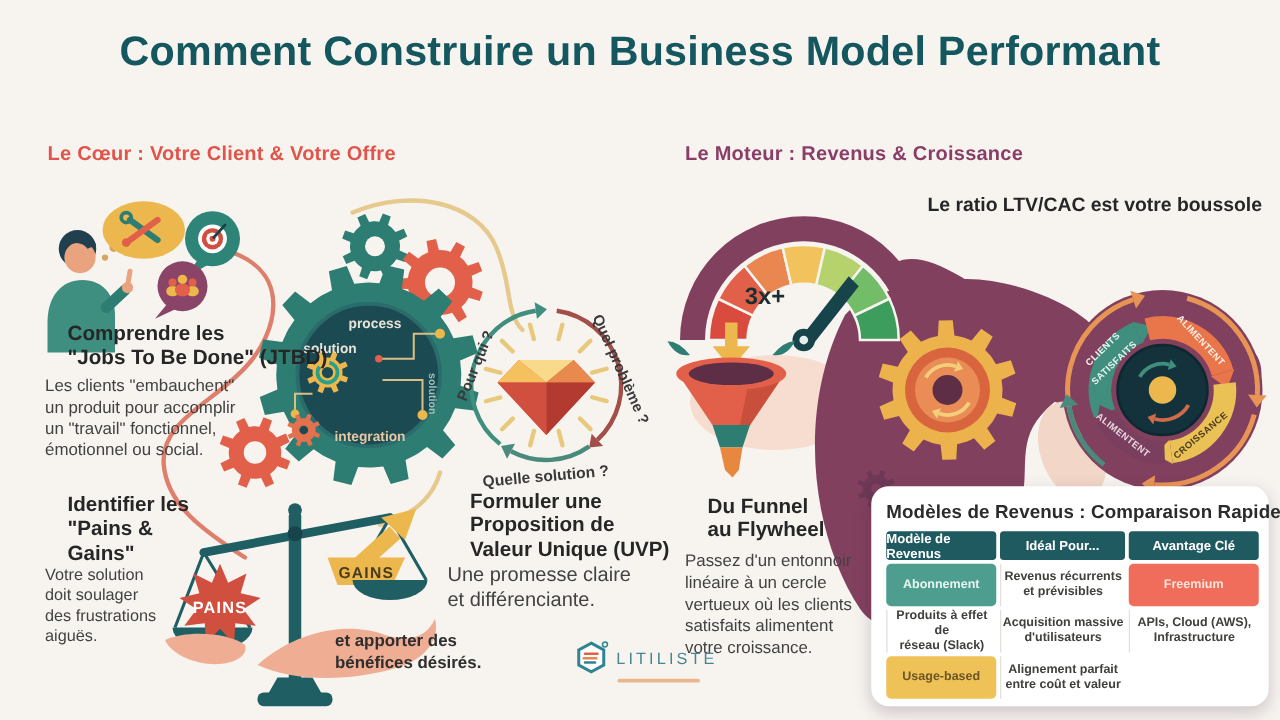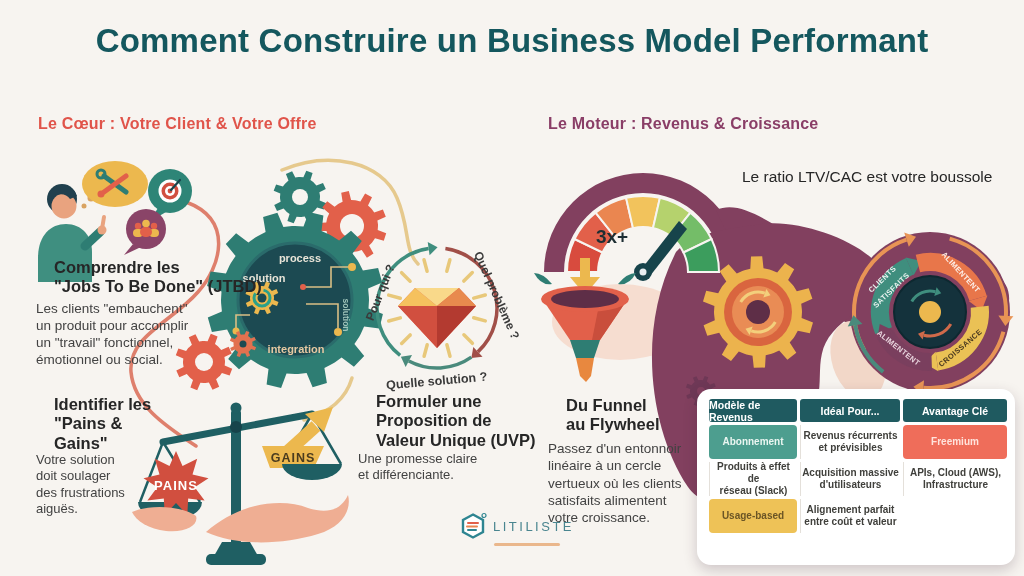--- a/index.html
+++ b/index.html
@@ -14,22 +14,22 @@
   #hdr-left{left:38px;top:115px;color:#e0544a;}
   #hdr-right{left:521px;top:115px;color:#8a3e67;margin-left:27px;}
   .blk-h{font-size:16.5px;line-height:1.18;font-weight:700;color:#262626;margin-left:18px;}
   .blk-b{font-size:13px;line-height:1.25;font-weight:400;color:#424242;}
   #jtbd-h{left:36px;top:258px;}
   #jtbd-b{left:36px;top:301px;font-size:13.5px;}
   #pg-h{left:36px;top:395px;}
   #pg-b{left:36px;top:452px;}
   #caption{left:268px;top:505px;font-size:13.5px;font-weight:700;color:#2e2e2e;line-height:1.25;}
   #uvp-h{left:358px;top:392px;}
-  #uvp-b{left:358px;top:451px;font-size:13px;}
-  #ltv-h{left:742px;top:168px;font-size:15.5px;font-weight:400;color:#262626;}
+  #uvp-b{left:358px;top:451px;font-size:16px;}
+  #ltv-h{left:742px;top:156px;font-size:15.5px;font-weight:700;color:#262626;}
   #ltv-b{left:742px;top:178px;font-size:12.5px;line-height:1.28;}
   #fun-h{left:548px;top:396px;}
   #fun-b{left:548px;top:440px;font-size:13.5px;line-height:1.28;}
   
   #rev-card{
     position:absolute;left:697px;top:389px;width:318px;height:176px;z-index:4;
     background:#ffffff;border-radius:14px;box-shadow:0 5px 14px rgba(60,30,50,.22);
     padding:10px 12px;box-sizing:border-box;
   }
   #rev-title{font-size:15px;font-weight:700;color:#2b2b2b;letter-spacing:.1px;margin:2px 0 7px 0;white-space:nowrap;}
@@ -288,38 +288,41 @@
 un "travail" fonctionnel,
 émotionnel ou social.</div>
 
 <div class="tb blk-h" id="pg-h">Identifier les
 "Pains &amp;
 Gains"</div>
 <div class="tb blk-b" id="pg-b">Votre solution
 doit soulager
 des frustrations
 aiguës.</div>
+<div class="tb" id="caption">et apporter des
+bénéfices désirés.</div>
 
 <div class="tb blk-h" id="uvp-h">Formuler une
 Proposition de
 Valeur Unique (UVP)</div>
 <div class="tb blk-b" id="uvp-b">Une promesse claire
 et différenciante.</div>
 
 <div class="tb" id="ltv-h">Le ratio LTV/CAC est votre boussole</div>
 
 <div class="tb blk-h" id="fun-h">Du Funnel
 au Flywheel</div>
 <div class="tb blk-b" id="fun-b">Passez d'un entonnoir
 linéaire à un cercle
 vertueux où les clients
 satisfaits alimentent
 votre croissance.</div>
 
 <div id="rev-card">
+  <div id="rev-title">Modèles de Revenus : Comparaison Rapide</div>
   <div class="rev-grid">
     <div class="th">Modèle de Revenus</div>
     <div class="th">Idéal Pour...</div>
     <div class="th">Avantage Clé</div>
 
     <div class="cell model m0">Abonnement</div>
     <div class="cell sep">Revenus récurrents
 et prévisibles</div>
 
     <div class="cell model m1">Freemium</div>

